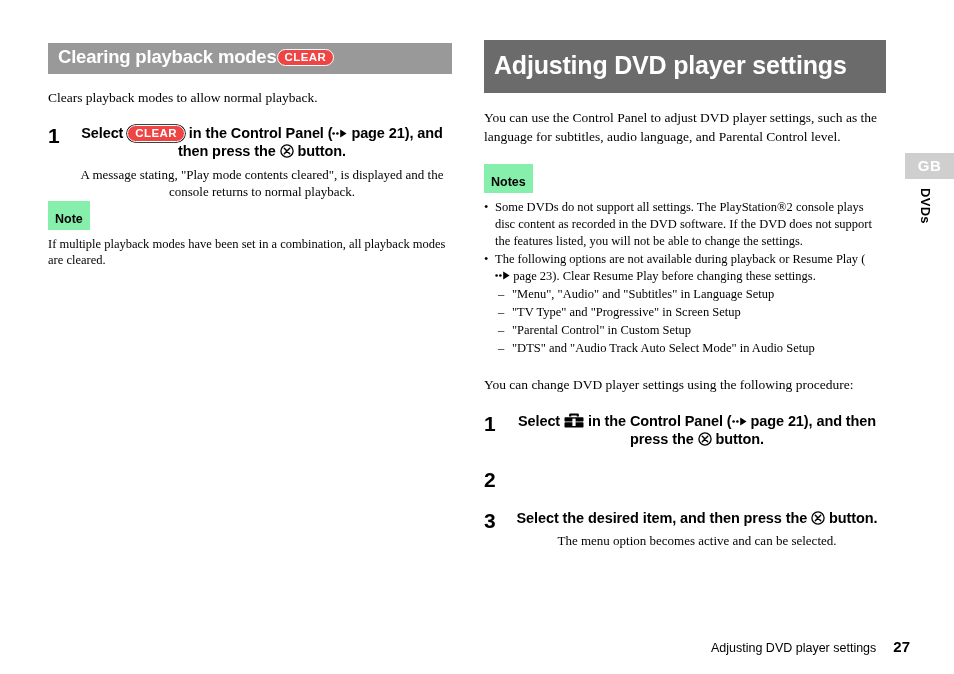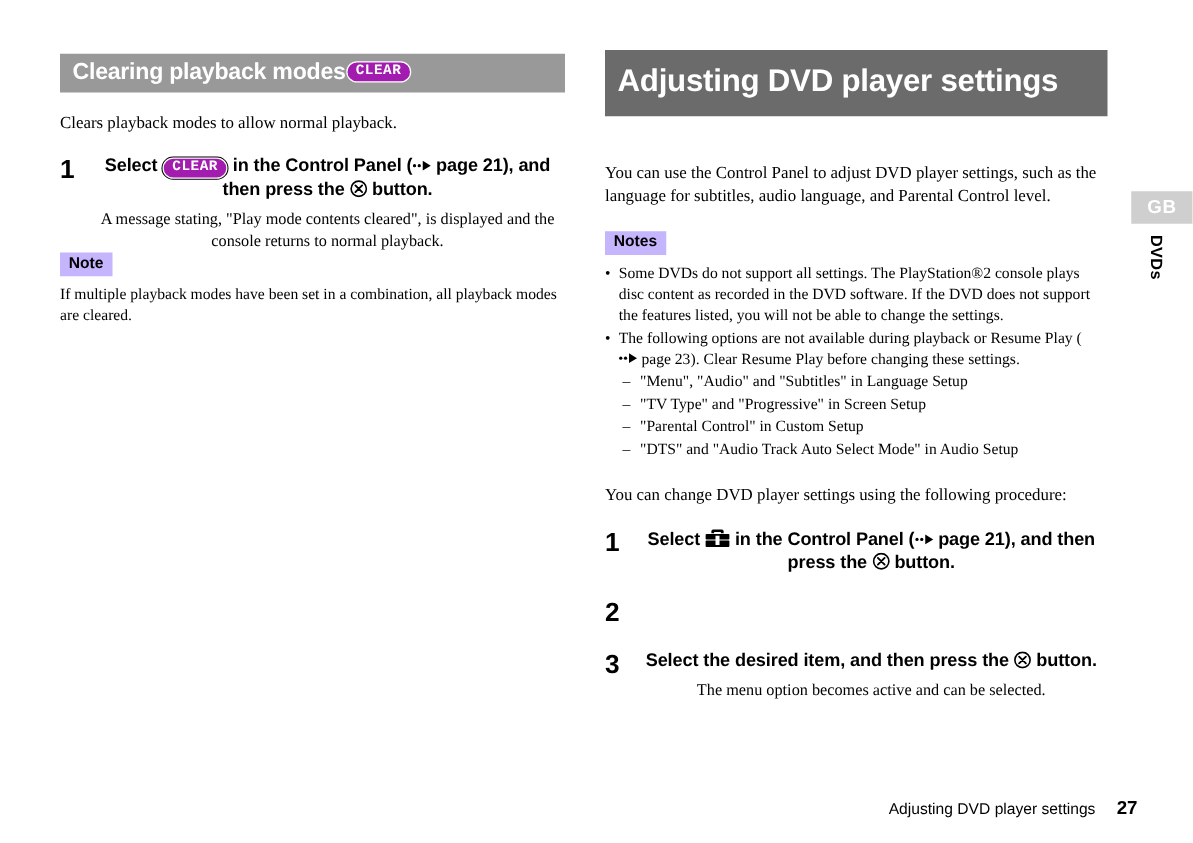--- a/index.html
+++ b/index.html
@@ -60,25 +60,25 @@
   
   .body-text {
     font-size: 13.5px;
     line-height: 1.38;
     margin-top: 15px;
   }
 
   
   .pill {
     display: inline-block;
-    background: #a21caf;
+    background: #ef4444;
     color: #ffffff;
     border: 1.5px solid #ffffff;
     border-radius: 9px;
-    font-family: Liberation Mono, monospace;
+    font-family: Liberation Sans, sans-serif;
     font-weight: bold;
     font-size: 11.5px;
     letter-spacing: 0.4px;
     padding: 1px 7px 2px 7px;
     line-height: 1.05;
     vertical-align: 2px;
     box-sizing: border-box;
   }
   .pill-inline {
     vertical-align: 1px;
@@ -110,26 +110,26 @@
   }
   .step-desc {
     font-size: 13px;
     line-height: 1.35;
     margin-top: 5px;
   }
 
   
   .note-badge {
     display: inline-block;
-    background: #c4b5fd;
+    background: #86efac;
     color: #000000;
     font-family: "Liberation Sans", "DejaVu Sans", sans-serif;
     font-weight: bold;
     font-size: 12.5px;
-    padding: 2px 7px 3px 7px;
+    padding: 12px 7px 3px 7px;
     line-height: 1.1;
   }
   .note-body {
     font-size: 12.5px;
     line-height: 1.34;
     margin-top: 6px;
   }
 
   .notes-list {
     margin: 6px 0 0 0;
@@ -260,21 +260,21 @@
   </div>
 
 </div>
 
 <div class="col-right">
 
   <div class="chapter-bar">
     <span>Adjusting DVD player settings</span>
   </div>
 
-  <div class="body-text" style="margin-top:36px;">You can use the Control Panel to adjust DVD player settings, such as the language for subtitles, audio language, and Parental Control level.</div>
+  <div class="body-text" style="margin-top:16px;">You can use the Control Panel to adjust DVD player settings, such as the language for subtitles, audio language, and Parental Control level.</div>
 
   <div style="margin-top:18px;">
     <span class="note-badge">Notes</span>
     <ul class="notes-list">
       <li>
         <span class="bullet">•</span>
         <span>Some DVDs do not support all settings. The PlayStation®2 console plays disc content as recorded in the DVD software. If the DVD does not support the features listed, you will not be able to change the settings.</span>
       </li>
       <li>
         <span class="bullet">•</span>

